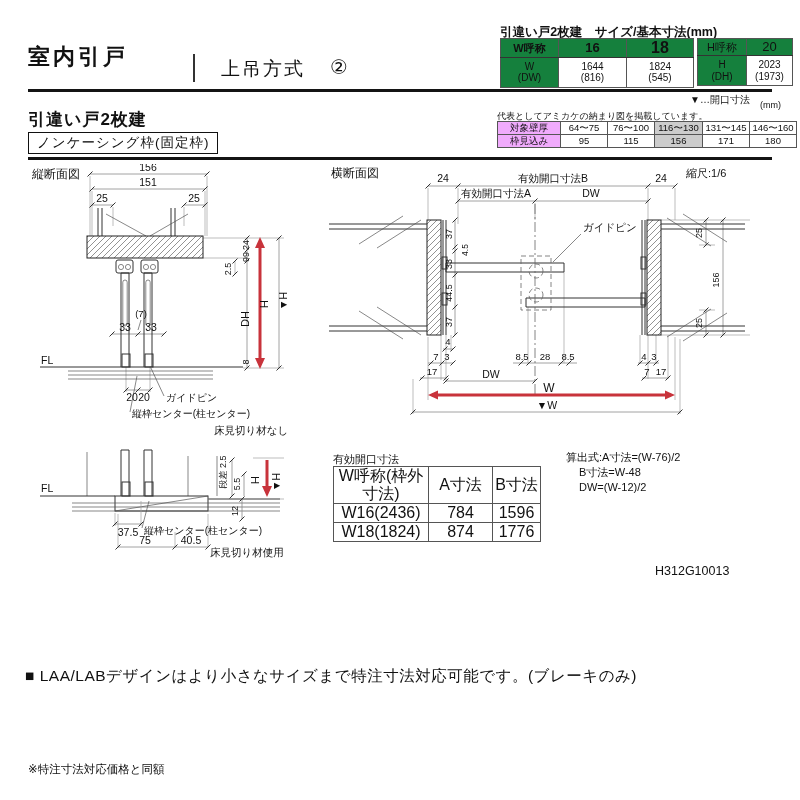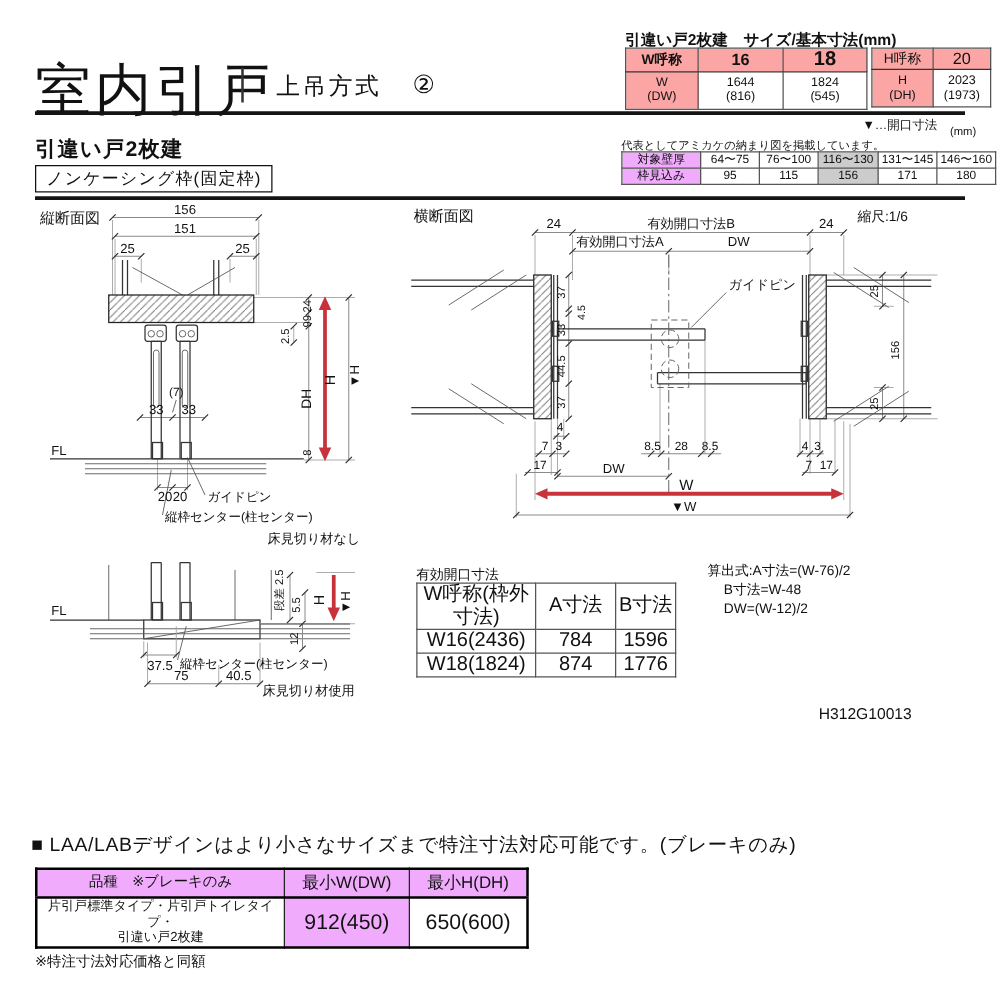--- a/index.html
+++ b/index.html
@@ -1,27 +1,27 @@
 <!DOCTYPE html>
 <html><head>
 <meta charset="utf-8">
 <style>
   html,body{margin:0;padding:0;background:#fff}
   #page{position:relative;width:800px;height:800px;background:#ffffff;
         font-family:"Liberation Sans","DejaVu Sans",sans-serif;color:#111;overflow:hidden}
   .abs{position:absolute}
   .rule{position:absolute;background:#141414;height:2.5px}
-  .pgtitle{font-size:45px;font-weight:normal;letter-spacing:3px}
+  .pgtitle{font-size:22px;font-weight:bold;letter-spacing:3px}
   .method{font-size:19px;letter-spacing:2px}
   .mnum{font-size:20px}
   .series{font-size:17px;font-weight:bold;letter-spacing:1px}
   .badge{font-size:13.5px;border:1.5px solid #111;padding:1px 8px;letter-spacing:1px}
   table.tb{border-collapse:collapse;position:absolute;table-layout:fixed;border:1.5px solid #333}
   .tb td{border:1px solid #555;text-align:center;vertical-align:middle;padding:0;line-height:1.12}
-  .shade{background:#fca5a5}
+  .shade{background:#15803d}
   .shadeL{background:#f0abfc}
   .hl{background:#cccccc}
   .hdrline td{border-bottom:1.8px solid #333}
   .small{font-size:10px}
   .tiny{font-size:9px}
   svg text{font-family:"Liberation Sans","DejaVu Sans",sans-serif;fill:#111}
   svg .dim{stroke:#8a8a8a;stroke-width:0.8;fill:none}
   svg .ext{stroke:#a0a0a0;stroke-width:0.7;fill:none}
   svg .tick{stroke:#333;stroke-width:1;fill:none}
   svg .dw{stroke:#333;stroke-width:1;fill:none}
@@ -312,33 +312,16 @@
     <div style="padding-left:13px">B寸法=W-48</div>
     <div style="padding-left:13px">DW=(W-12)/2</div>
   </div>
 
   <div class="abs" style="left:655px;top:564px;font-size:12.5px">H312G10013</div>
 
   <div class="abs cheading" style="left:25px;top:666px">
     <span>■</span><span> LAA/LABデザインはより小さなサイズまで特注寸法対応可能です。(ブレーキのみ)</span>
   </div>
 
-  <table class="ctb" style="left:28px;top:694px;width:389px">
-    <tbody>
-        <tr style="height:23px;border-bottom:2px solid #000">
-      <td class="shadeL" style="width:197px;font-size:11.5px">品種　※ブレーキのみ</td>
-      <td class="shadeL" style="width:99px;font-size:13.5px">最小W(DW)</td>
-      <td class="shadeL" style="width:93px;font-size:13.5px">最小H(DH)</td>
-    </tr>
-    <tr style="height:40px">
-      <td style="font-size:10.5px">
-        <div>片引戸標準タイプ・片引戸トイレタイプ・</div>
-        <div>引違い戸2枚建</div>
-      </td>
-      <td class="shadeL" style="font-size:17px">912(450)</td>
-      <td style="font-size:17px">650(600)</td>
-    </tr>
-  </tbody>
-    </table>
 
   <div class="abs" style="left:28px;top:762px;font-size:11.5px">※特注寸法対応価格と同額</div>
 
 </div>
 
 </body></html>

